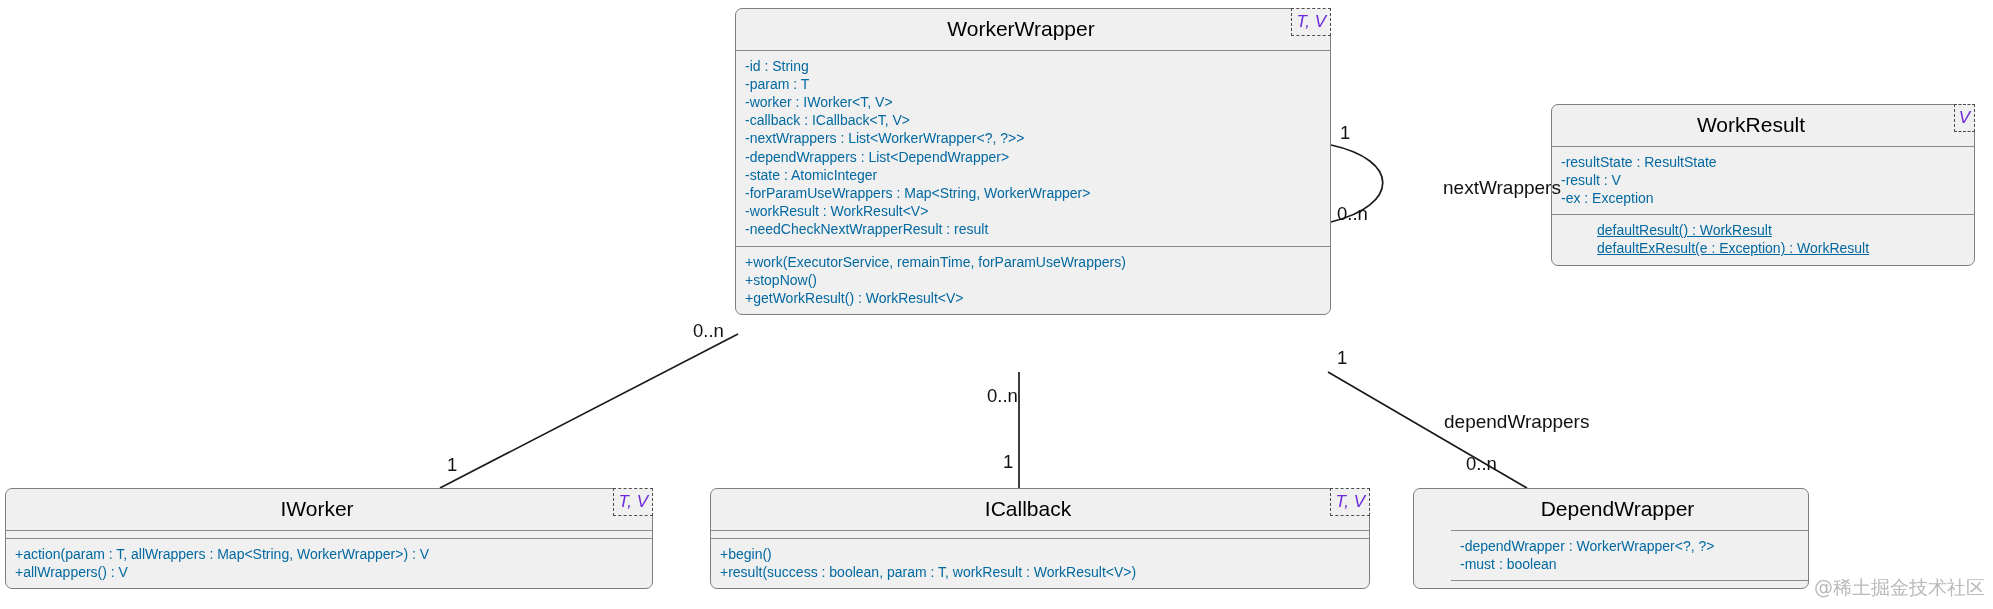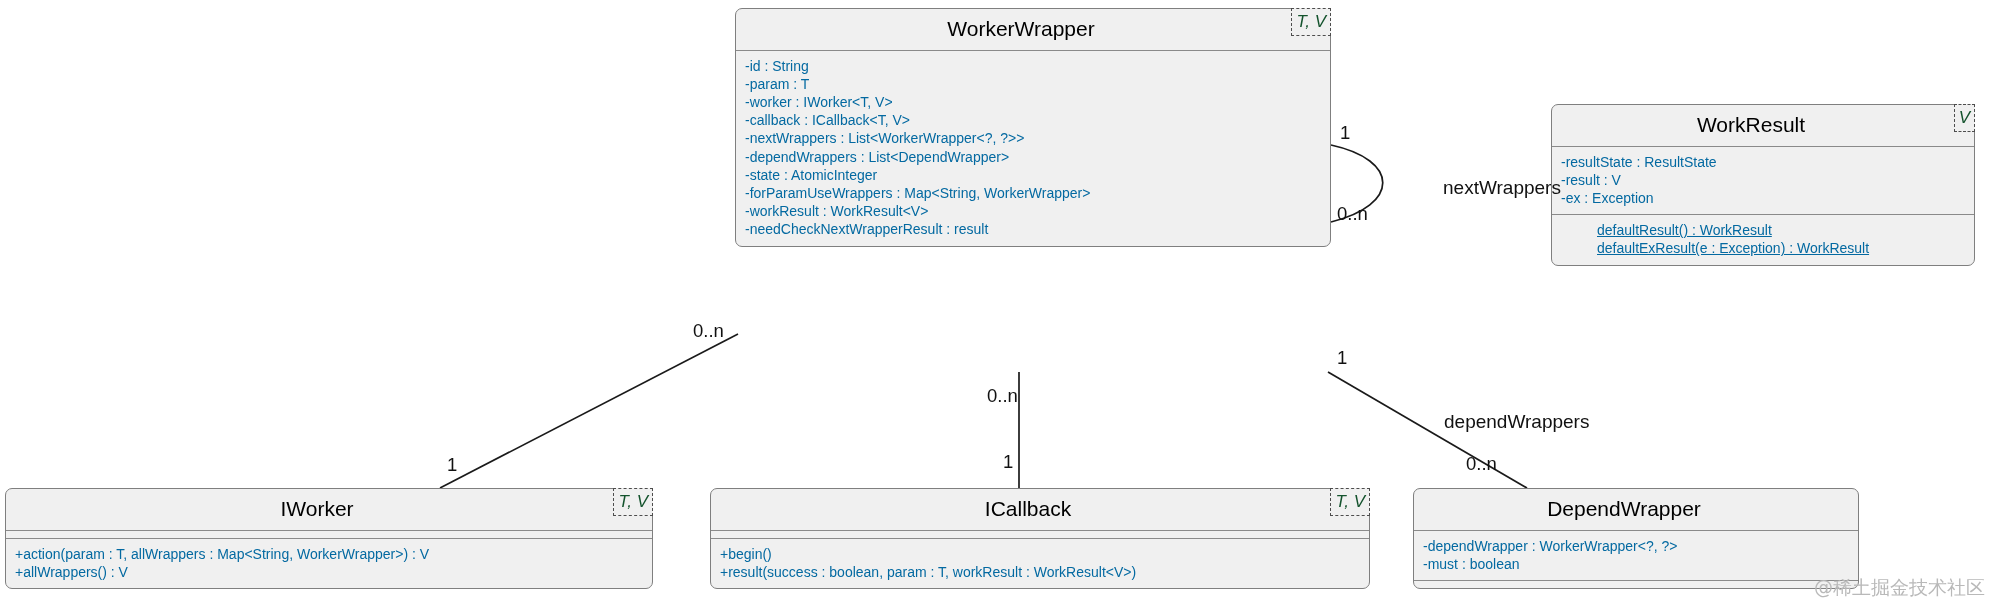--- a/index.html
+++ b/index.html
@@ -59,21 +59,21 @@
   .type-params {
     position: absolute;
     top: -1px;
     right: -1px;
     border: 1.6px dashed #4d4d4d;
     background: #f0f0f0;
     font-style: italic;
     font-size: 17px;
     line-height: 1;
     padding: 4px 4px 5px 4px;
-    color: #14532d;
+    color: #6d28d9;
     white-space: nowrap;
   }
 
   
   #connectors {
     position: absolute;
     left: 0;
     top: 0;
     width: 1993px;
     height: 609px;
@@ -132,20 +132,25 @@
       <div class="member">-param : T</div>
       <div class="member">-worker : IWorker&lt;T, V&gt;</div>
       <div class="member">-callback : ICallback&lt;T, V&gt;</div>
       <div class="member">-nextWrappers : List&lt;WorkerWrapper&lt;?, ?&gt;&gt;</div>
       <div class="member">-dependWrappers : List&lt;DependWrapper&gt;</div>
       <div class="member">-state : AtomicInteger</div>
       <div class="member">-forParamUseWrappers : Map&lt;String, WorkerWrapper&gt;</div>
       <div class="member">-workResult : WorkResult&lt;V&gt;</div>
       <div class="member">-needCheckNextWrapperResult : result</div>
     </div>
+    <div class="compartment">
+      <div class="member">+work(ExecutorService, remainTime, forParamUseWrappers)</div>
+      <div class="member">+stopNow()</div>
+      <div class="member">+getWorkResult() : WorkResult&lt;V&gt;</div>
+    </div>
   </div>
 
   <div class="uml-class" style="left:1551px; top:104px; width:424px;">
     <div class="type-params">V</div>
     <div class="uml-title">WorkResult</div>
     <div class="compartment">
       <div class="member">-resultState : ResultState</div>
       <div class="member">-result : V</div>
       <div class="member">-ex : Exception</div>
     </div>
@@ -168,21 +173,21 @@
   <div class="uml-class" style="left:710px; top:488px; width:660px;">
     <div class="type-params">T, V</div>
     <div class="uml-title">ICallback</div>
     <div class="compartment empty"></div>
     <div class="compartment">
       <div class="member">+begin()</div>
       <div class="member">+result(success : boolean, param : T, workResult : WorkResult&lt;V&gt;)</div>
     </div>
   </div>
 
-  <div class="uml-class" style="left:1413px; top:488px; width:446px;">
+  <div class="uml-class" style="left:1413px; top:488px; width:396px;padding-left:37px;">
     <div class="uml-title">DependWrapper</div>
     <div class="compartment">
       <div class="member">-dependWrapper : WorkerWrapper&lt;?, ?&gt;</div>
       <div class="member">-must : boolean</div>
     </div>
     <div class="compartment empty"></div>
   </div>
 
   <div class="edge-label mult" style="left:1340px; top:124px;">1</div>
   <div class="edge-label mult" style="left:1337px; top:205px;">0..n</div>

